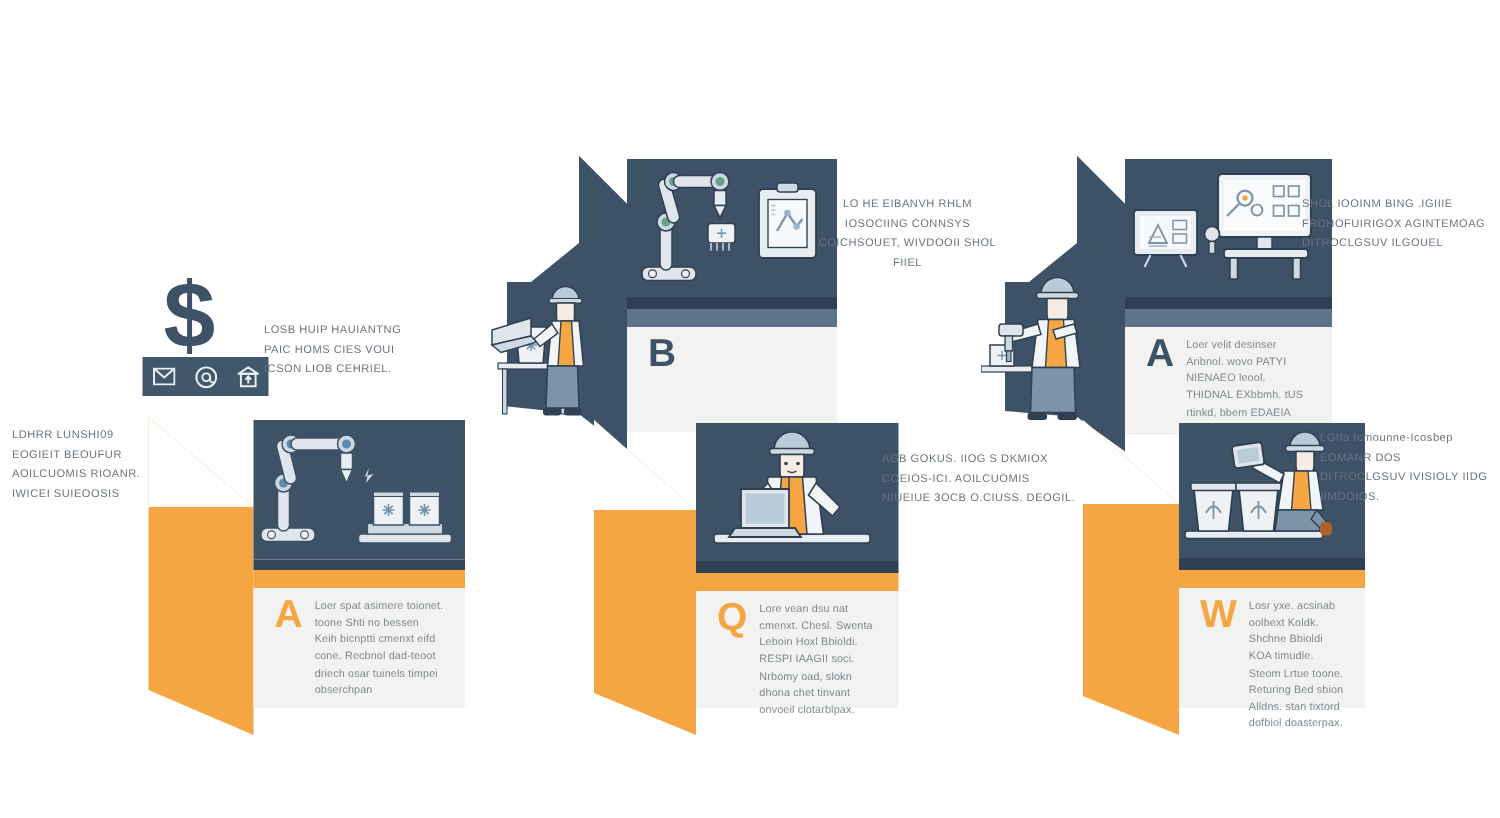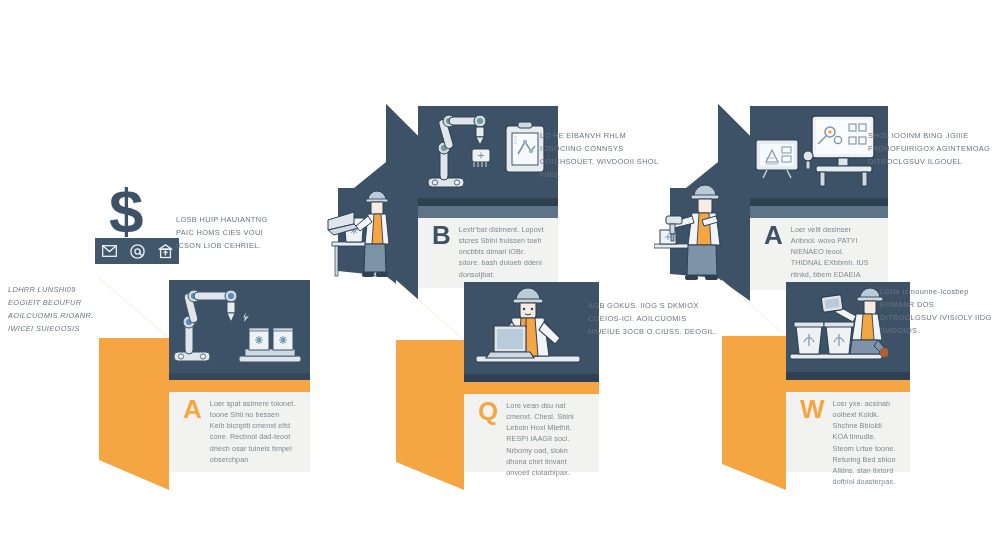--- a/index.html
+++ b/index.html
@@ -27,21 +27,21 @@
   }
   .caption{
     position:absolute;
     font-size:7.4px;line-height:1.75;
     color:#6a747c;letter-spacing:.35px;
     text-transform:none;
     width:130px;
   }
   .side-caption{
     position:absolute;font-size:7.4px;line-height:1.75;
-    color:#6a747c;letter-spacing:.35px;width:95px;font-style:italic;
+    color:#6a747c;letter-spacing:.35px;width:95px;
   }
 
   
   #money{position:absolute;left:95px;top:186px;width:95px;height:80px;}
   #dollar{
     position:absolute;left:14px;top:-6px;
     font-size:62px;font-weight:700;color:#3d5266;
     line-height:1;letter-spacing:-1px;
   }
   #iconbar{
@@ -215,25 +215,24 @@
         </g>
       </svg>
     </div>
 
     <div style="position:absolute;left:100px;top:102px;width:140px;height:8px;background:#2f4052;"></div>
 
     <div class="iso-band" style="left:100px;top:110px;width:140px;height:12px;background:#5c7388;"></div>
 
     <div class="iso-panel" style="left:100px;top:122px;width:140px;height:70px;">
       <div class="panel-letter" style="color:#3d5266;">B</div>
-      <div class="panel-body">Lextr'bat dislrnent. Lopovt stcres Sblni fruissen toeh oncbbis dimari iOBr. sdore. bash duioeb ddeni donsoljbat.</div>
-    </div>
-  </div>
-
-  <div class="caption" style="left:540px;top:130px;">LO HE EIBANVH RHLM IOSOCIING CONNSYS COICHSOUET, WIVDOOII SHOL FIIEL</div>
+    </div>
+  </div>
+
+  <div class="caption" style="left:540px;top:130px;text-align:center;">LO HE EIBANVH RHLM IOSOCIING CONNSYS COICHSOUET, WIVDOOII SHOL FIIEL</div>
 
   <div class="iso-card" style="left:352px;top:272px;">
     <svg width="250" height="218" style="position:absolute;left:0;top:0;">
       <polygon points="44,8 112,68 112,218 44,190" fill="#f5a642"></polygon>
       <polygon points="44,8 112,68 44,68" fill="#ffffff"></polygon>
     </svg>
     <div class="iso-top" style="left:112px;top:10px;width:135px;height:92px;background:#3d5266;">
       <svg width="135" height="92" viewBox="0 0 135 92">
 
         <rect x="12" y="74" width="104" height="6" rx="2" fill="#e7ecf0" stroke="#2f4052" stroke-width="1"></rect>
@@ -254,21 +253,21 @@
 
         <polygon points="30,44 62,44 62,70 30,70" fill="#dfe5ea" stroke="#2f4052" stroke-width="1.2"></polygon>
         <rect x="33" y="47" width="26" height="20" fill="#b9cbd9"></rect>
         <polygon points="26,70 66,70 70,76 22,76" fill="#cfd9e1" stroke="#2f4052" stroke-width="1.2"></polygon>
       </svg>
     </div>
     <div style="position:absolute;left:112px;top:102px;width:135px;height:8px;background:#2f4052;"></div>
     <div class="iso-band" style="left:112px;top:110px;width:135px;height:12px;background:#f5a642;"></div>
     <div class="iso-panel" style="left:112px;top:122px;width:135px;height:78px;">
       <div class="panel-letter" style="color:#f5a642;">Q</div>
-      <div class="panel-body">Lore vean dsu nat cmenxt. Chesl. Sblni Leboin Hoxl Mlethit. RESPI IAAGII soci. Nrbomy oad, slokn dhona chet tinvant onvoeil clotarblpax.</div>
+      <div class="panel-body">Lore vean dsu nat cmenxt. Chesl. Swenta Leboin Hoxl Bbioldi. RESPI IAAGII soci. Nrbomy oad, slokn dhona chet tinvant onvoeil clotarblpax.</div>
     </div>
   </div>
 
   <div class="caption" style="left:588px;top:300px;">AGB GOKUS. IIOG S DKMIOX COEIOS-ICI. AOILCUOMIS NIUEIUE 3OCB O.CIUSS. DEOGIL.</div>
 
   <div class="iso-card" style="left:648px;top:96px;">
     <svg width="240" height="205" style="position:absolute;left:0;top:0;">
       <polygon points="70,8 102,40 102,205 70,182" fill="#3d5266"></polygon>
       <polygon points="70,8 102,40 38,92 22,92 22,178 70,182" fill="#3d5266"></polygon>
     </svg>

